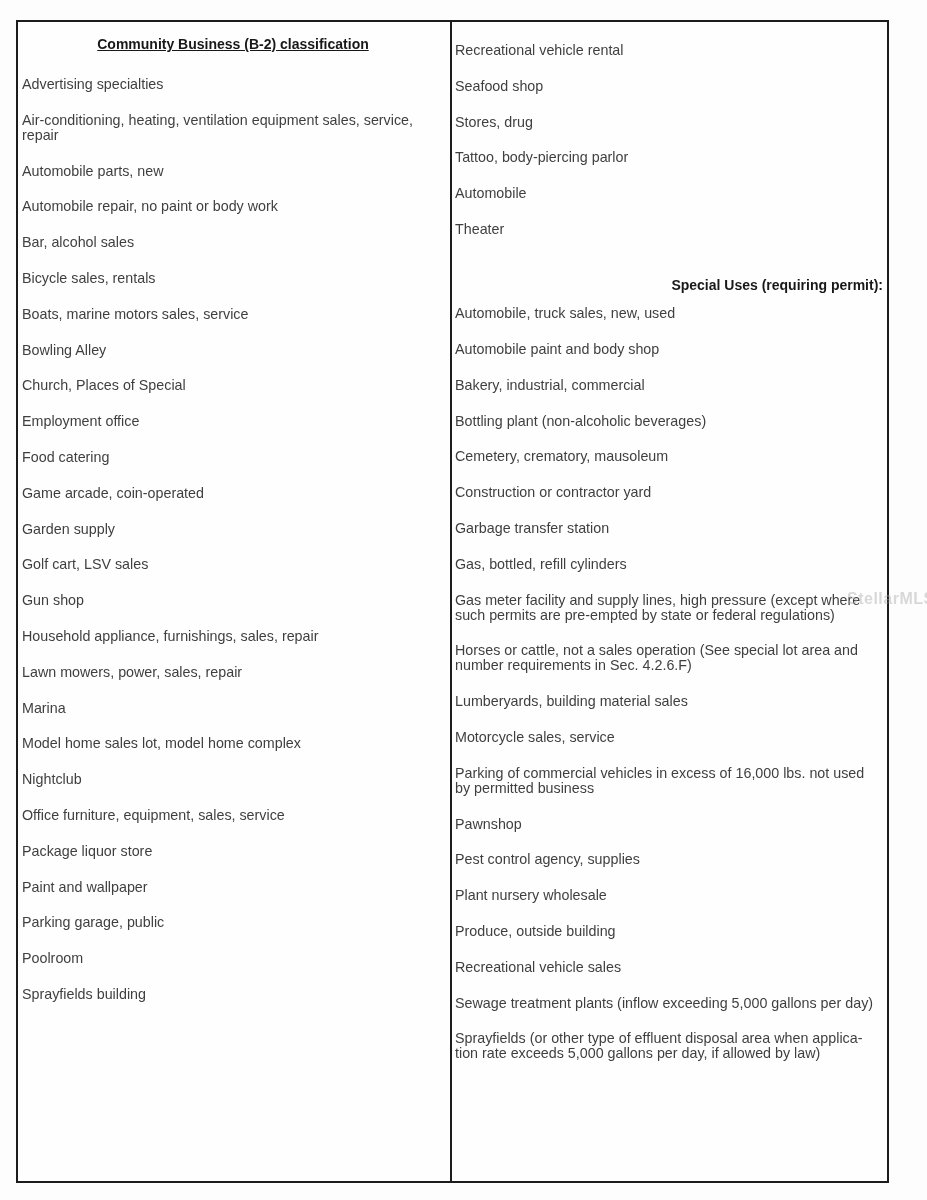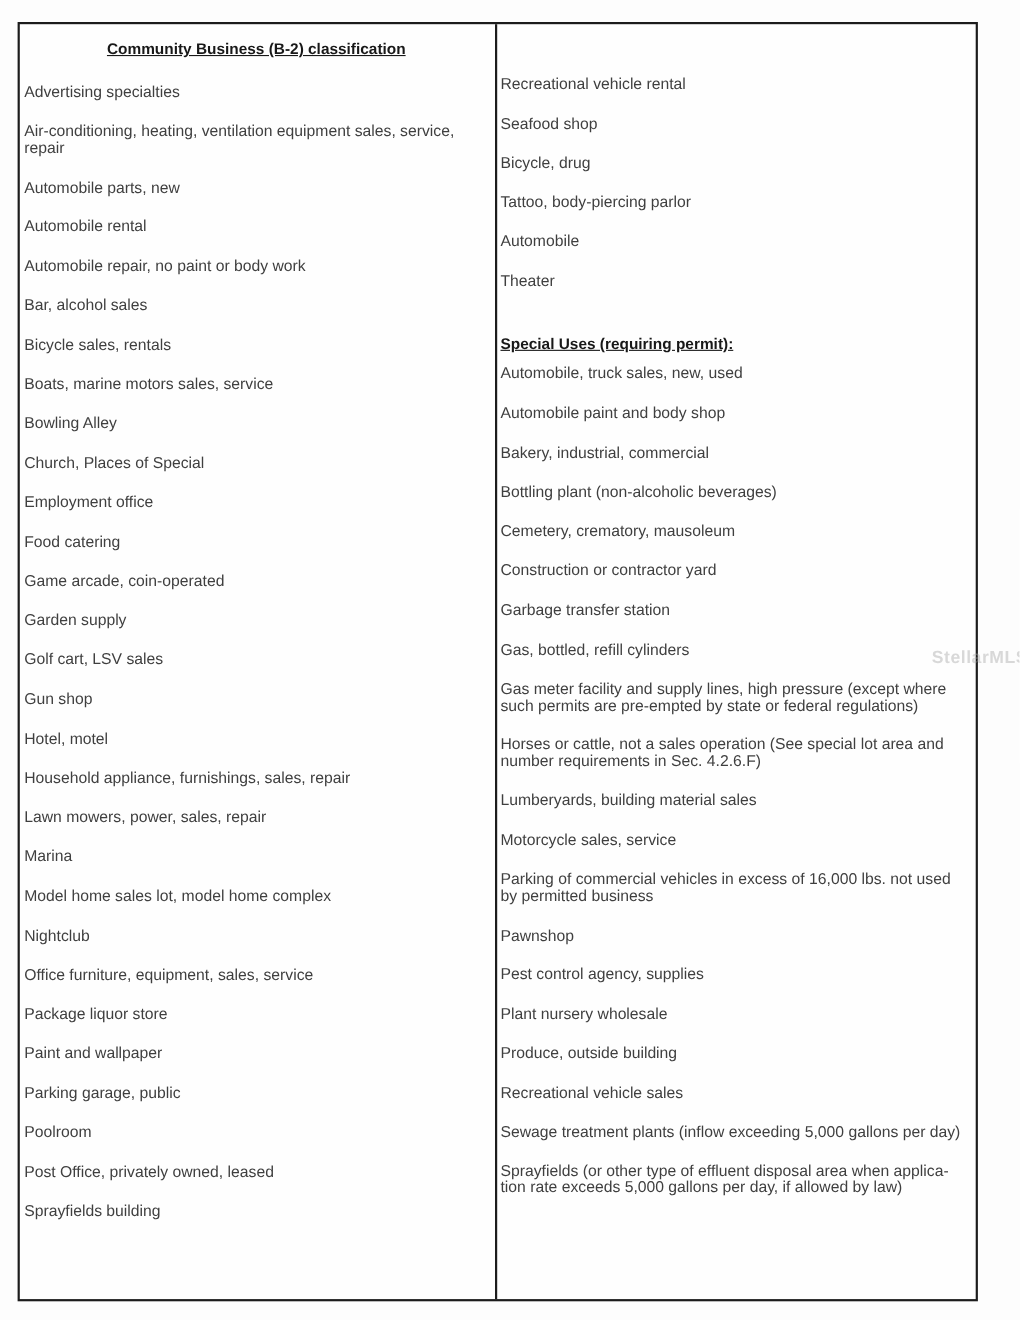--- a/index.html
+++ b/index.html
@@ -30,39 +30,38 @@
     box-sizing: border-box;
     overflow: hidden;
   }
   .col-left {
     width: 434px;
     border-right: 2px solid #1c1c1c;
     padding: 14px 6px 0 4px;
   }
   .col-right {
     flex: 1;
-    padding: 48px 4px 0 3px;
+    padding: 21px 4px 0 3px;
   }
   .col-title {
     margin: 0 0 25px 0;
     font-size: 14px;
     line-height: 16px;
     font-weight: bold;
     color: #181818;
     text-align: center;
     text-decoration: underline;
   }
   .section-title {
     margin: 40.2px 0 13px 0;
     font-size: 14px;
     line-height: 16px;
     font-weight: bold;
     color: #181818;
-    text-align: left;
-    text-decoration: underline;
+    text-align: right;
   }
   .item {
     margin: 0 0 20.8px 0;
     font-size: 14.3px;
     line-height: 15px;
     color: #3f3f3f;
     white-space: pre;
   }
   .watermark {
     position: absolute;
@@ -80,53 +79,50 @@
 
 <div class="page">
   <div class="zoning-table">
     <div class="col col-left">
       <h2 class="col-title">Community Business (B-2) classification</h2>
       <div>
           <p class="item">Advertising specialties</p>
           <p class="item">Air-conditioning, heating, ventilation equipment sales, service,
 repair</p>
           <p class="item">Automobile parts, new</p>
-          <p class="item">Automobile rental</p>
           <p class="item">Automobile repair, no paint or body work</p>
           <p class="item">Bar, alcohol sales</p>
           <p class="item">Bicycle sales, rentals</p>
           <p class="item">Boats, marine motors sales, service</p>
           <p class="item">Bowling Alley</p>
           <p class="item">Church, Places of Special</p>
           <p class="item">Employment office</p>
           <p class="item">Food catering</p>
           <p class="item">Game arcade, coin-operated</p>
           <p class="item">Garden supply</p>
           <p class="item">Golf cart, LSV sales</p>
           <p class="item">Gun shop</p>
-          <p class="item">Hotel, motel</p>
           <p class="item">Household appliance, furnishings, sales, repair</p>
           <p class="item">Lawn mowers, power, sales, repair</p>
           <p class="item">Marina</p>
           <p class="item">Model home sales lot, model home complex</p>
           <p class="item">Nightclub</p>
           <p class="item">Office furniture, equipment, sales, service</p>
           <p class="item">Package liquor store</p>
           <p class="item">Paint and wallpaper</p>
           <p class="item">Parking garage, public</p>
           <p class="item">Poolroom</p>
-          <p class="item">Post Office, privately owned, leased</p>
           <p class="item">Sprayfields building</p>
         </div>
     </div>
     <div class="col col-right">
       <div>
           <p class="item">Recreational vehicle rental</p>
           <p class="item">Seafood shop</p>
-          <p class="item">Bicycle, drug</p>
+          <p class="item">Stores, drug</p>
           <p class="item">Tattoo, body-piercing parlor</p>
           <p class="item">Automobile</p>
           <p class="item">Theater</p>
         </div>
       <h3 class="section-title">Special Uses (requiring permit):</h3>
       <div>
           <p class="item">Automobile, truck sales, new, used</p>
           <p class="item">Automobile paint and body shop</p>
           <p class="item">Bakery, industrial, commercial</p>
           <p class="item">Bottling plant (non-alcoholic beverages)</p>

